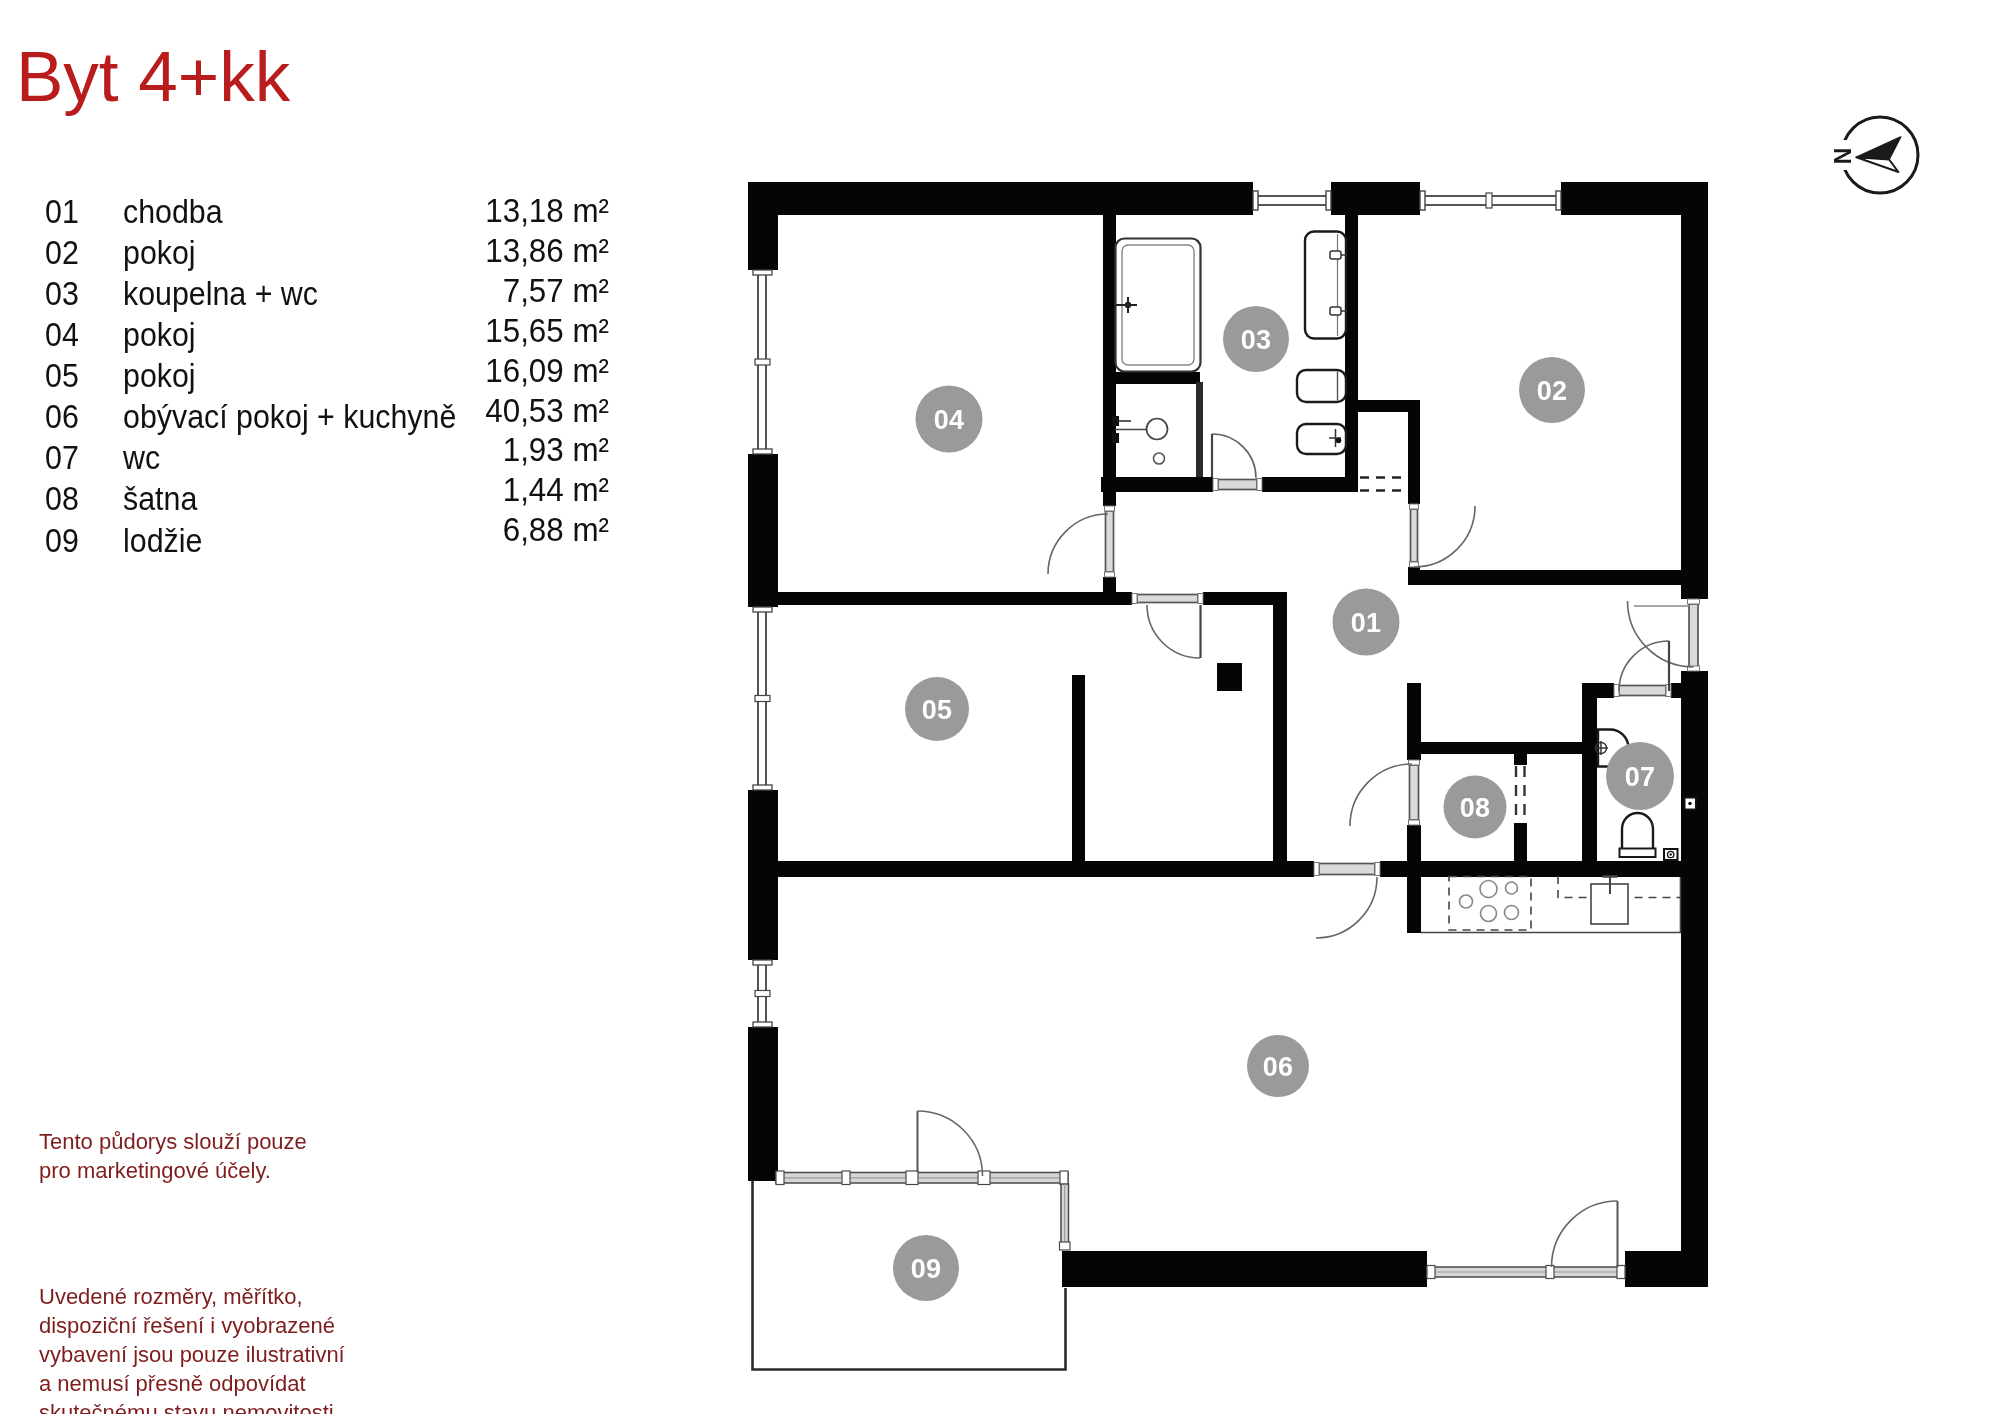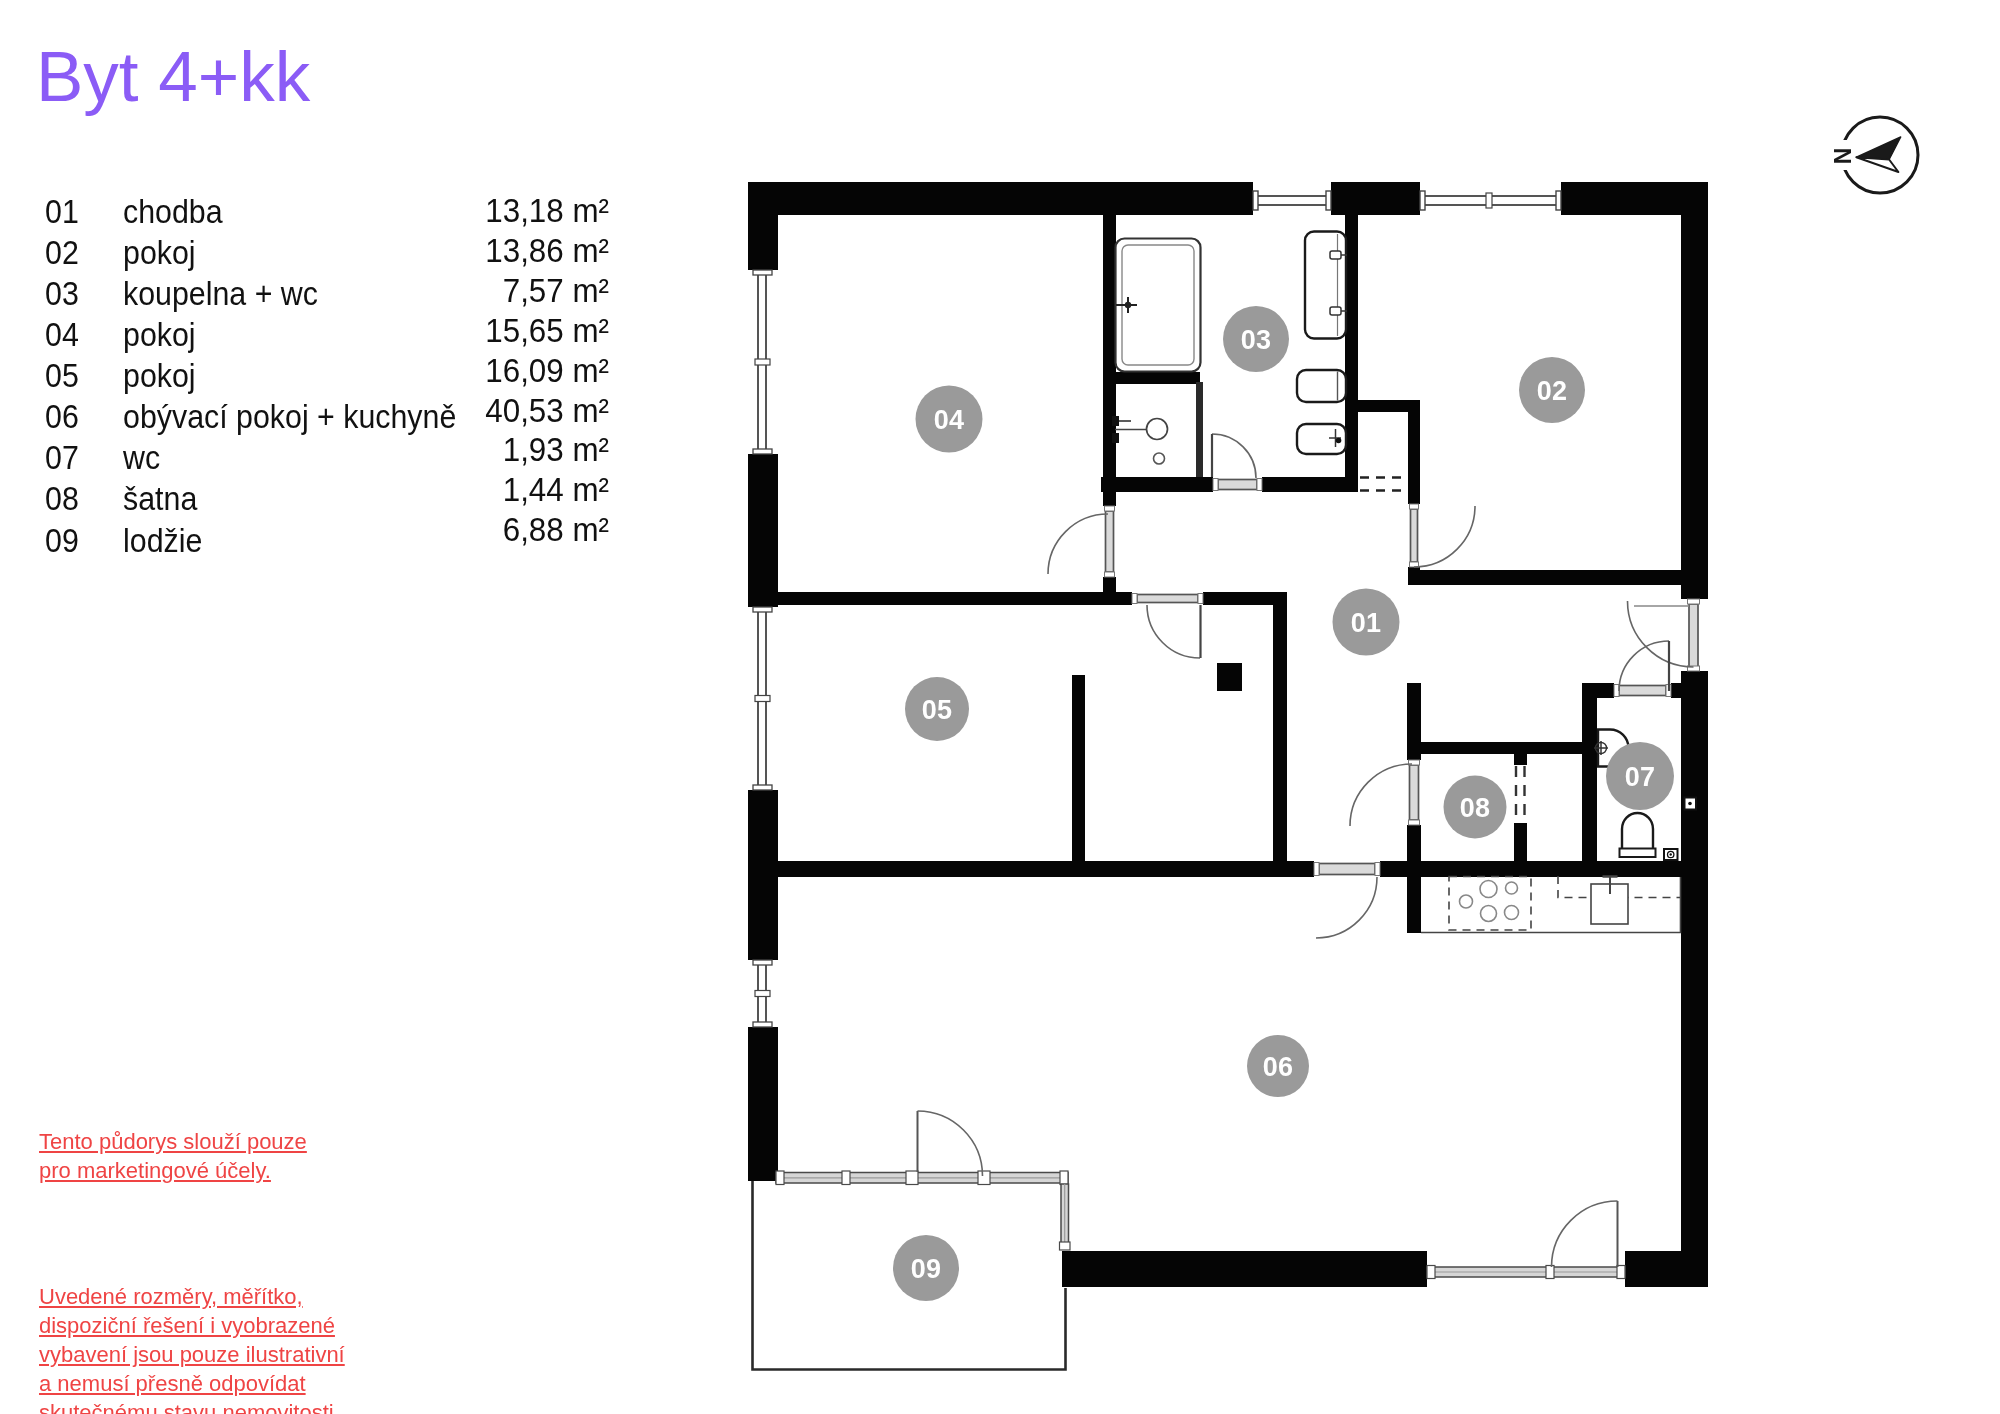--- a/index.html
+++ b/index.html
@@ -1,23 +1,23 @@
 <!DOCTYPE html>
 <html><head>
 <meta charset="utf-8">
 <style>
   html,body{margin:0;padding:0;width:2000px;height:1414px;background:#ffffff;
     font-family:"Liberation Sans",sans-serif;color:#1a1a1a;}
   .abs{position:absolute;}
-  #title{position:absolute;left:36px;top:41px;font-size:71px;line-height:71px;color:#8b5cf6;}
+  #title{position:absolute;left:16px;top:41px;font-size:71px;line-height:71px;color:#b91c1c;}
   .leg{position:absolute;font-size:33px;line-height:41.06px;white-space:pre;transform:scaleX(0.92);transform-origin:0 0;color:#111;}
   #legnum{left:45px;top:191px;}
   #legname{left:123px;top:191px;}
   #legarea{left:409px;top:191px;width:200px;text-align:right;line-height:39.9px;transform:scaleX(0.95);transform-origin:100% 0;}
-  .disc{position:absolute;left:39px;font-size:22px;line-height:29px;color:#ef4444;text-decoration:underline;}
+  .disc{position:absolute;left:39px;font-size:22px;line-height:29px;color:#7f1d1d;}
 </style>
 </head>
 <body>
 <div id="title">Byt 4+kk</div>
 <div class="leg" id="legnum">01
 02
 03
 04
 05
 06

